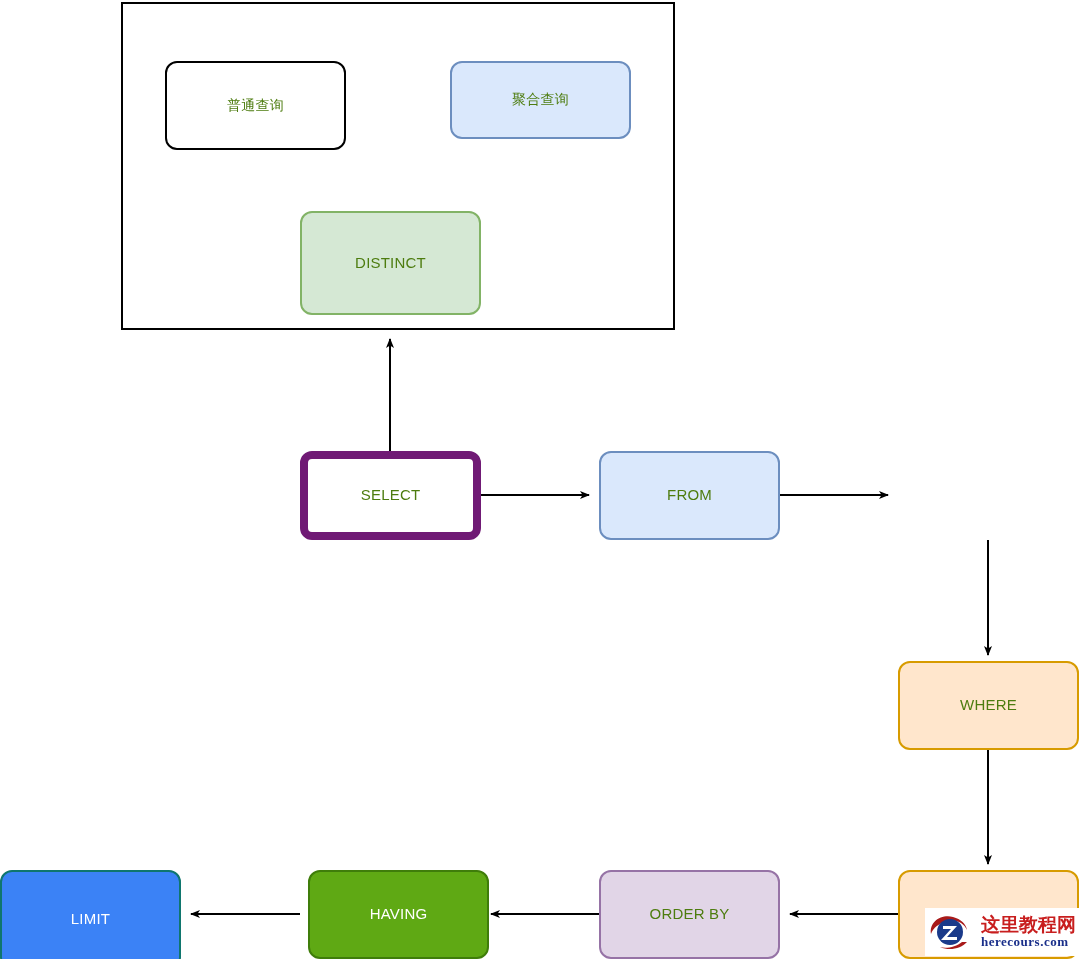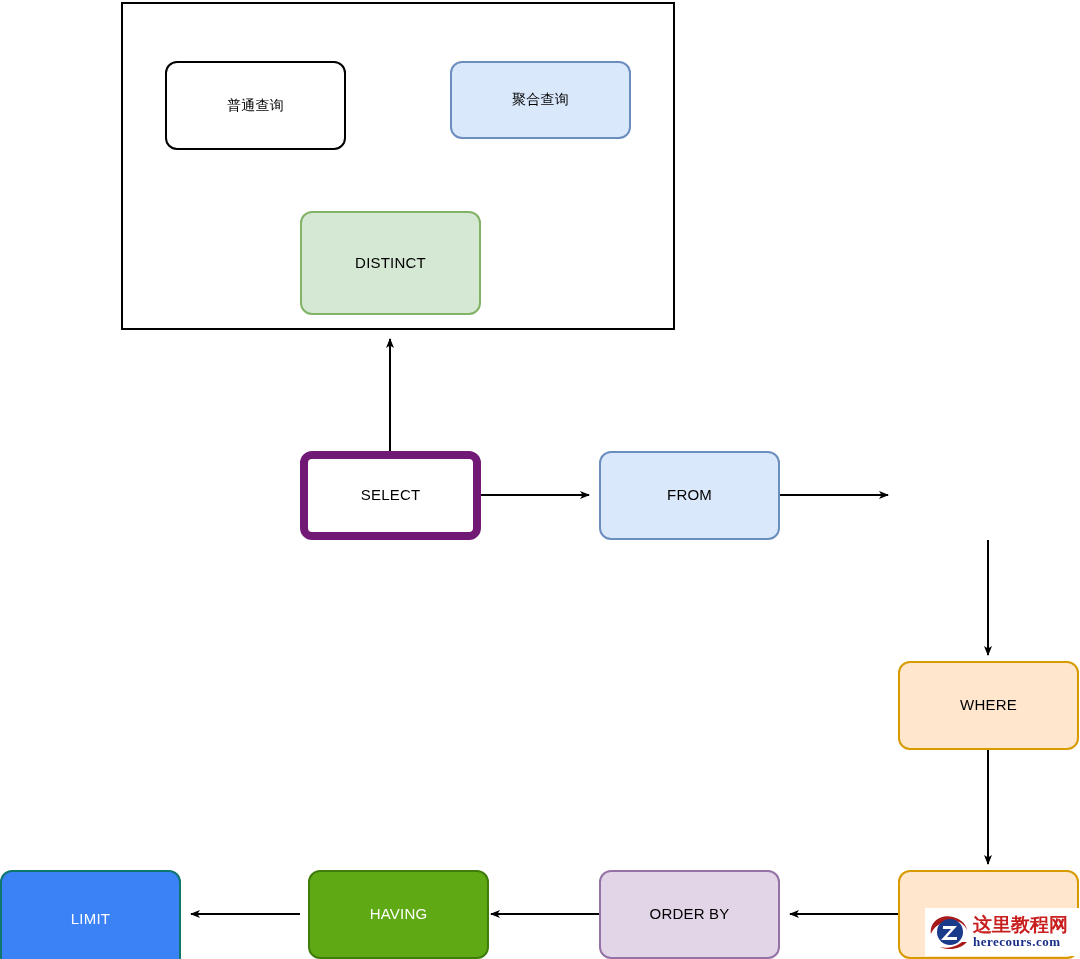--- a/index.html
+++ b/index.html
@@ -19,21 +19,21 @@
   }
   .node {
     position: absolute;
     box-sizing: border-box;
     display: flex;
     align-items: center;
     justify-content: center;
     text-align: center;
     font-size: 15px;
     line-height: 1.25;
-    color: #000000;
+    color: #4d7c0f;
     letter-spacing: 0.2px;
   }
   .rounded {
     border-radius: 12px;
   }
   .group-container {
     position: absolute;
     box-sizing: border-box;
     background: #ffffff;
     border: 2px solid #000000;
@@ -169,21 +169,21 @@
   </div>
 
   <div class="node rounded" style="left:308px; top:870px; width:181px; height:89px; background:#5fa914; border:2px solid #3f7d0a; color:#ffffff;">
     <span>HAVING</span>
   </div>
 
   <div class="node rounded" style="left:0px; top:870px; width:181px; height:99px; background:#3b82f6; border:2px solid #0f766e; color:#ffffff;">
     <span>LIMIT</span>
   </div>
 
-  <div class="watermark" style="left:925px; top:908px; width:155px; height:48px;">
+  <div class="watermark" style="left:925px; top:908px; width:155px; height:48px;gap:8px;">
     <div class="wm-logo">
       <svg viewBox="0 0 44 40" width="44" height="40">
         <path d="M4,22 C2,10 14,2 26,5 C34,7 39,12 40,18 C37,11 29,7 21,9 C12,11 6,16 4,22 Z" fill="#a81a1a"></path>
         <circle cx="23" cy="20" r="13" fill="#1a3a8a"></circle>
         <path d="M16,14 L30,14 L20,25 L30,25 L30,28 L14,28 L24,17 L16,17 Z" fill="#ffffff"></path>
         <path d="M40,30 C34,37 22,39 13,35 C19,37 29,35 35,30 Z" fill="#a81a1a"></path>
       </svg>
     </div>
     <div class="wm-text">
       <div class="wm-cn">这里教程网</div>

